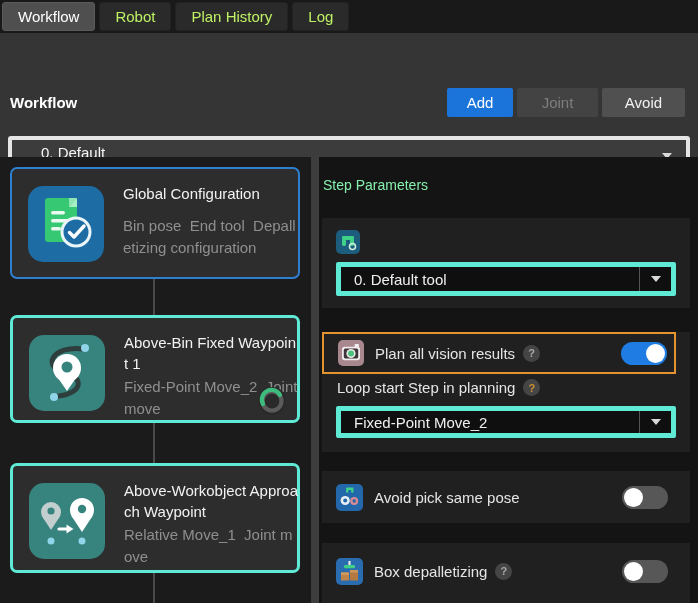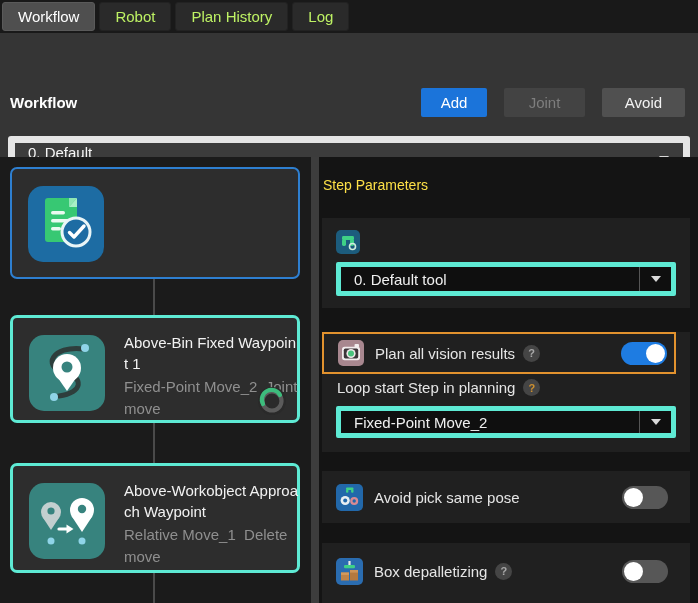--- a/index.html
+++ b/index.html
@@ -12,29 +12,29 @@
   
   .tabbar { position:absolute; left:0; top:0; width:698px; height:33px;
     background:#191919; display:flex; align-items:center; padding-left:2px; gap:4px; }
   .tab { height:29px; display:inline-flex; align-items:center; padding:0 15px;
     font-size:15px; color:#bef264; background:#2a2a2a; border:1px solid #222;
     border-radius:3px; cursor:default; }
   .tab.active { background:#4f4f4f; color:#ffffff; border-color:#5a5a5a; }
   
   .header { position:absolute; left:0; top:33px; width:698px; height:124px; background:#353535; }
   .header-title { position:absolute; left:10px; top:61px; font-size:15px; font-weight:bold; color:#ffffff; }
-  .btn-row { position:absolute; right:13px; top:55px; display:flex; gap:17px; }
+  .btn-row { position:absolute; right:13px; top:55px; display:flex; gap:4px; }
   .btn { height:29px; border:none; border-radius:2px; font-size:15px;
     font-family:"Liberation Sans", sans-serif; display:inline-flex; align-items:center; justify-content:center; }
   .btn-add { width:66px; background:#1b74da; color:#ffffff; }
   .btn-delete { width:81px; background:#434343; color:#7e7e7e; }
   .btn-rename { width:83px; background:#505050; color:#f2f2f2; }
   .wf-select { position:absolute; left:8px; top:103px; width:682px; height:32px;
-    background:#3c3c3c; border:7px solid #e5e5e5; border-radius:3px;
-    display:flex; align-items:center; padding-left:13px; font-size:15px; color:#f5f5f5; }
+    background:#3c3c3c; border:4px solid #e5e5e5; border-radius:3px;
+    display:flex; align-items:center; padding-left:29px; font-size:15px; color:#f5f5f5; }
   .caret { width:0; height:0; border-left:5px solid transparent; border-right:5px solid transparent;
     border-top:6px solid #d9d9d9; }
   .wf-select .caret { position:absolute; right:14px; top:13px; }
   
   .main { position:absolute; left:0; top:157px; width:698px; height:446px; }
   .left-panel { position:absolute; left:0; top:0; width:311px; height:446px; background:#1b1b1b; }
   .scroll-strip { position:absolute; left:311px; top:0; width:8px; height:446px; background:#3d3d3d; }
   .right-panel { position:absolute; left:319px; top:0; width:379px; height:446px; background:#141414; }
   
   .connector { position:absolute; left:153px; top:118px; width:2px; height:328px; background:#4a4a4a; }
@@ -47,21 +47,21 @@
   .step-icon { position:absolute; left:16px; top:17px; width:76px; height:76px; border-radius:15px; }
   .card1 .step-icon { background:#1d6ca3; }
   .card2 .step-icon, .card3 .step-icon { background:#37837e; }
   .step-text { position:absolute; left:111px; top:14px; width:176px; }
   .step-title { font-size:15px; line-height:21px; color:#f2f2f2; word-break:break-all; white-space:pre-wrap; }
   .step-subtitle { font-size:15px; line-height:22px; color:#8f8f8f; word-break:break-all; white-space:pre-wrap; }
   .card1 .step-subtitle { margin-top:11px; }
   .card2 .step-subtitle, .card3 .step-subtitle { margin-top:2px; }
   .loop-badge { position:absolute; right:10px; bottom:4px; width:30px; height:30px; }
   
-  .panel-title { position:absolute; left:4px; top:20px; font-size:14px; color:#fde047; }
+  .panel-title { position:absolute; left:4px; top:20px; font-size:14px; color:#86efac; }
   .section { position:absolute; left:3px; width:368px; background:#202020; }
   .s1 { top:61px; height:90px; }
   .s2 { top:175px; height:120px; }
   .s3 { top:314px; height:52px; }
   .s4 { top:386px; height:70px; }
   .mini-icon { border-radius:5px; flex:none; }
   .tool-icon { position:absolute; left:14px; top:12px; width:24px; height:24px; background:#1c5c7d; border-radius:5px; }
   .dd { position:absolute; background:#0f0f0f; border:5px solid #5eead4; border-radius:2px;
     display:flex; align-items:center; font-size:15px; color:#f0f0f0; }
   .dd .dd-label { padding-left:13px; flex:1; }
@@ -125,20 +125,24 @@
             <rect x="17" y="12" width="32" height="44" rx="3" fill="#37c873"></rect>
             <path d="M41,12 h8 l-8,9 z" fill="#8fe6b4"></path>
             <path d="M49,12 v9 h-8 z" fill="#a9efc6"></path>
             <rect x="23" y="25" width="14" height="3.4" rx="1.7" fill="#eafaf0"></rect>
             <rect x="23" y="33" width="18" height="3.4" rx="1.7" fill="#eafaf0"></rect>
             <rect x="23" y="41" width="10" height="3.4" rx="1.7" fill="#eafaf0"></rect>
             <circle cx="48" cy="46" r="14" fill="#1d6ca3" stroke="#e9f5f7" stroke-width="3"></circle>
             <path d="M41.5,46.5 l4.5,4.5 l10,-11" fill="none" stroke="#ffffff" stroke-width="3.4" stroke-linecap="round" stroke-linejoin="round"></path>
           </svg>
         </div>
+        <div class="step-text">
+          <div class="step-title">Global Configuration</div>
+          <div class="step-subtitle">Bin pose  End tool  Depalletizing configuration</div>
+        </div>
       </div>
 
       <div class="card card2">
         <div class="step-icon">
           <svg width="76" height="76" viewBox="0 0 76 76">
             <path d="M55,14 C22,10 14,32 34,37 C56,42 54,58 30,61" fill="none" stroke="#2e3e3c" stroke-width="5" stroke-linecap="round"></path>
             <circle cx="56" cy="13" r="4" fill="#8fd4e8"></circle>
             <circle cx="25" cy="62" r="4" fill="#8fd4e8"></circle>
             <circle cx="38" cy="33" r="14" fill="#ffffff"></circle>
             <path d="M25.5,38 L50.5,38 L38,56 Z" fill="#ffffff"></path>
@@ -168,21 +172,21 @@
             <path d="M42.5,33 L63.5,33 L53,49 Z" fill="#ffffff"></path>
             <circle cx="53" cy="26" r="4.2" fill="#37837e"></circle>
             <path d="M30,46 L40,46" stroke="#ffffff" stroke-width="3.2" stroke-linecap="round"></path>
             <path d="M37.5,41.5 L44.5,46 L37.5,50.5 Z" fill="#ffffff"></path>
             <circle cx="22" cy="58" r="3.5" fill="#8fd4e8"></circle>
             <circle cx="53" cy="58" r="3.5" fill="#8fd4e8"></circle>
           </svg>
         </div>
         <div class="step-text">
           <div class="step-title">Above-Workobject Approach Waypoint</div>
-          <div class="step-subtitle">Relative Move_1  Delete move</div>
+          <div class="step-subtitle">Relative Move_1  Joint move</div>
         </div>
       </div>
     </div>
 
     <div class="scroll-strip"></div>
 
     <div class="right-panel">
       <div class="panel-title">Step Parameters</div>
 
       <div class="section s1">

